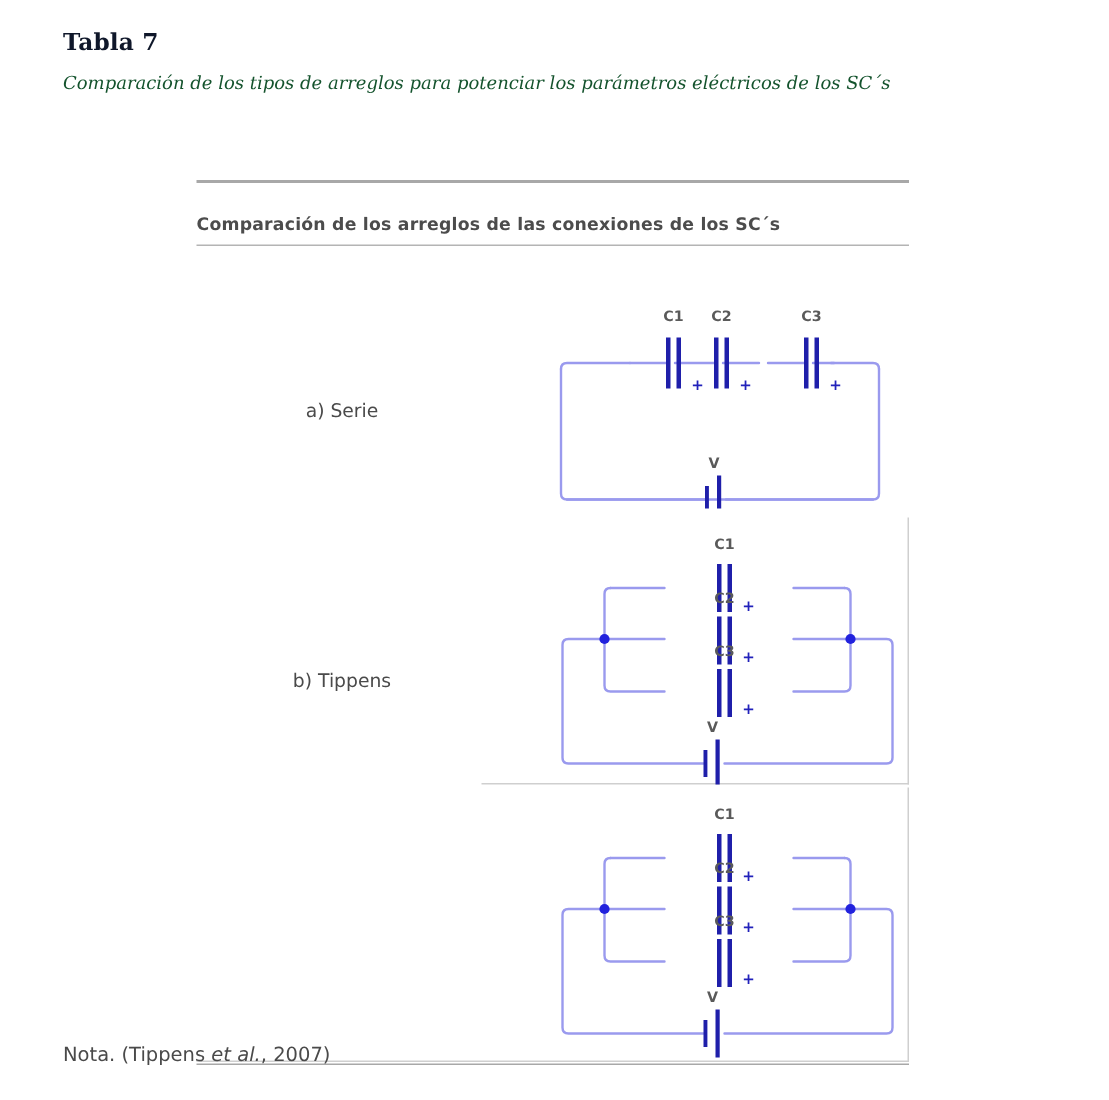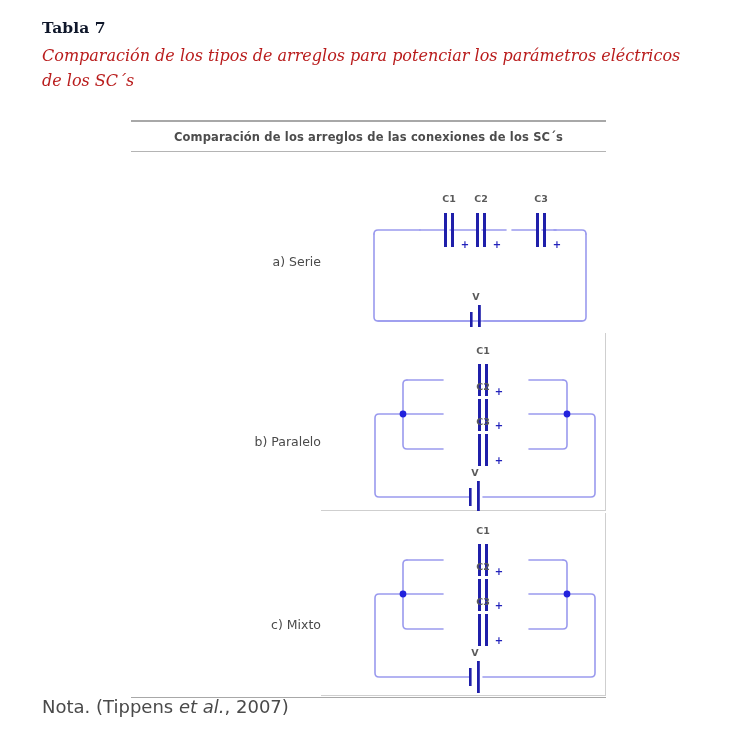--- a/index.html
+++ b/index.html
@@ -28,60 +28,60 @@
     color: #0f172a;
     letter-spacing: .1px;
   }
   .table-caption {
     position: absolute;
     left: 42px;
     top: 43px;
     width: 660px;
     font-family: "DejaVu Serif", serif;
     font-style: italic;
-    font-size: 16px;
+    font-size: 12px;
     line-height: 25px;
-    color: #b91c1c;
+    color: #14532d;
   }
 
   
   .table-wrap {
     position: absolute;
     left: 131px;
     top: 120px;
     width: 475px;
   }
   .rule {
     width: 100%;
     height: 1.5px;
     background: #a8a8a8;
   }
   .rule.thin { height: 1.2px; background: #b4b4b4; }
 
   .table-head {
-    text-align: center;
     font-size: 11.5px;
     font-weight: bold;
     color: #4c4c4c;
     padding: 8px 0 7px 0;
     letter-spacing: .15px;
+    margin-top: 12px;
   }
 
   .table-body {
     position: relative;
   }
   .row {
     position: relative;
     display: flex;
     align-items: center;
   }
   .row-label {
     width: 190px;
     flex: 0 0 190px;
-    text-align: right;
+    text-align: center;
     font-size: 12.5px;
     color: #4a4a4a;
     padding-left: 4px;
     box-sizing: border-box;
     margin-top: 40px;
   }
   .row-figure {
     flex: 1 1 auto;
     position: relative;
     display: flex;
@@ -94,21 +94,21 @@
     box-sizing: border-box;
   }
 
   svg { display: block; }
 
   
   .note {
     position: absolute;
     left: 42px;
     top: 696px;
-    font-size: 18px;
+    font-size: 13px;
     color: #4a4a4a;
   }
   .note i { font-style: italic; }
 </style>
 </head>
 <body>
 
 <div class="table-label">Tabla 7</div>
 <div class="table-caption">Comparación de los tipos de arreglos para potenciar los parámetros eléctricos de los SC´s</div>
 
@@ -164,21 +164,21 @@
           <g>
             <rect x="104" y="155" width="2.6" height="18" fill="#1f1faa"></rect>
             <rect x="112" y="148" width="2.8" height="32" fill="#1f1faa"></rect>
             <text x="110" y="143" font-family="'DejaVu Sans',sans-serif" font-size="9.5" font-weight="bold" fill="#5a5a5a" text-anchor="middle">V</text>
           </g>
         </svg>
       </div>
     </div>
 
     <div class="row" style="height:180px;">
-      <div class="row-label">b) Paralelo</div>
+      <div class="row-label">b) Tippens</div>
       <div class="row-figure framed" style="height:178px;">
         <svg width="240" height="178" viewBox="0 0 240 178">
           <g stroke="#9a9aee" stroke-width="1.6" fill="none" stroke-linecap="round">
 
             <path d="M 42 47 Q 38 47 38 51 L 38 112 Q 38 116 42 116 L 78 116"></path>
             <path d="M 42 47 L 78 47"></path>
             <path d="M 198 47 Q 202 47 202 51 L 202 112 Q 202 116 198 116 L 164 116"></path>
             <path d="M 198 47 L 164 47"></path>
 
             <line x1="38" y1="81" x2="78" y2="81"></line>
@@ -215,21 +215,20 @@
           <g>
             <rect x="104" y="155" width="2.6" height="18" fill="#1f1faa"></rect>
             <rect x="112" y="148" width="2.8" height="32" fill="#1f1faa"></rect>
             <text x="110" y="143" font-family="'DejaVu Sans',sans-serif" font-size="9.5" font-weight="bold" fill="#5a5a5a" text-anchor="middle">V</text>
           </g>
         </svg>
       </div>
     </div>
 
     <div class="row" style="height:185px;">
-      <div class="row-label">c) Mixto</div>
       <div class="row-figure framed" style="height:183px;">
         <svg width="240" height="183" viewBox="0 0 240 183">
           <g stroke="#9a9aee" stroke-width="1.6" fill="none" stroke-linecap="round">
             <path d="M 42 47 Q 38 47 38 51 L 38 112 Q 38 116 42 116 L 78 116"></path>
             <path d="M 42 47 L 78 47"></path>
             <path d="M 198 47 Q 202 47 202 51 L 202 112 Q 202 116 198 116 L 164 116"></path>
             <path d="M 198 47 L 164 47"></path>
             <line x1="38" y1="81" x2="78" y2="81"></line>
             <line x1="164" y1="81" x2="202" y2="81"></line>
             <path d="M 38 81 L 14 81 Q 10 81 10 85 L 10 160 Q 10 164 14 164 L 104 164"></path>

